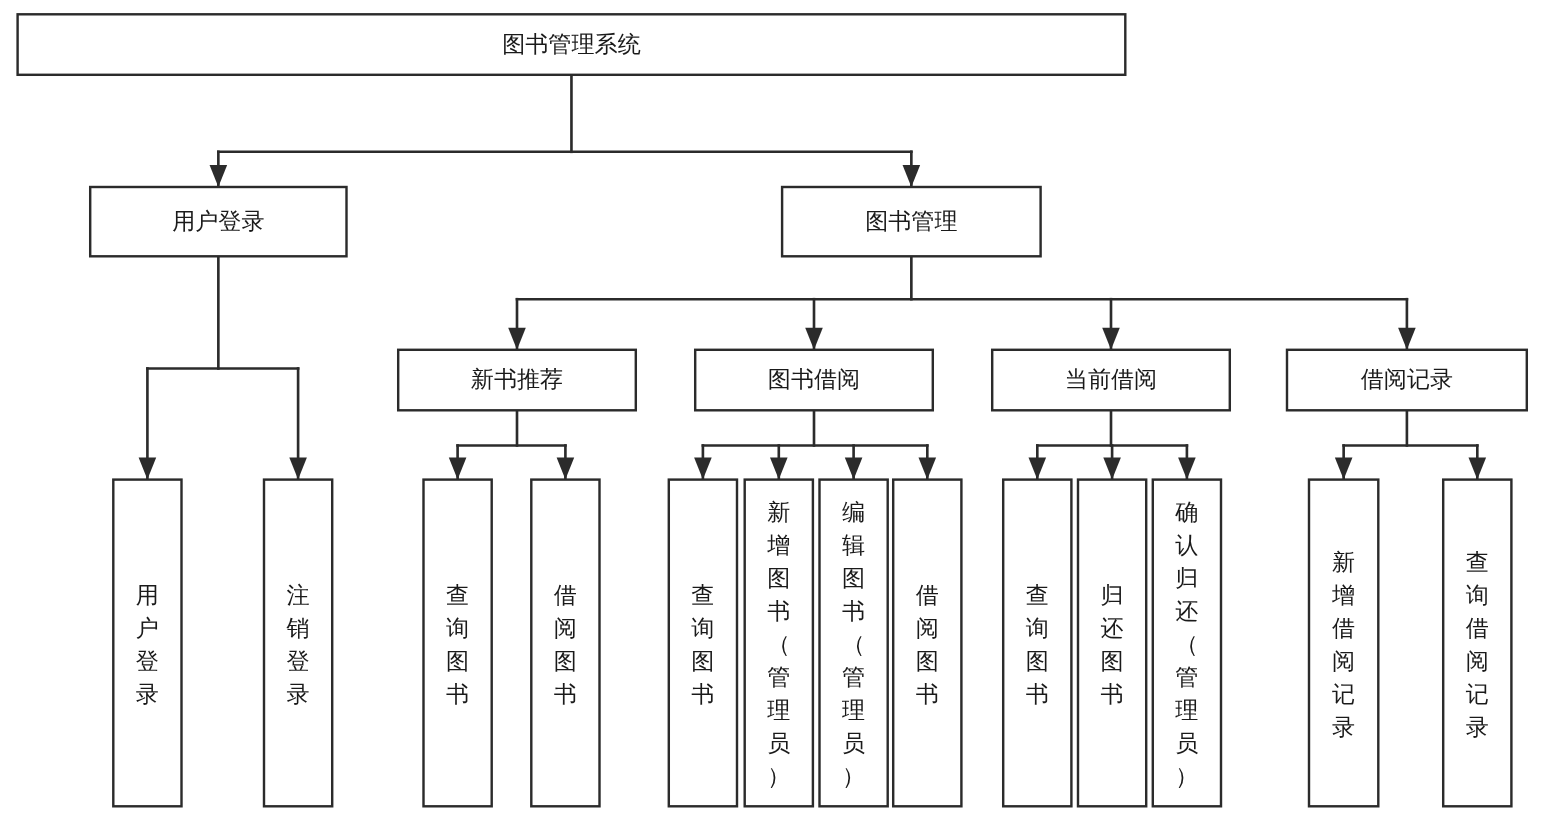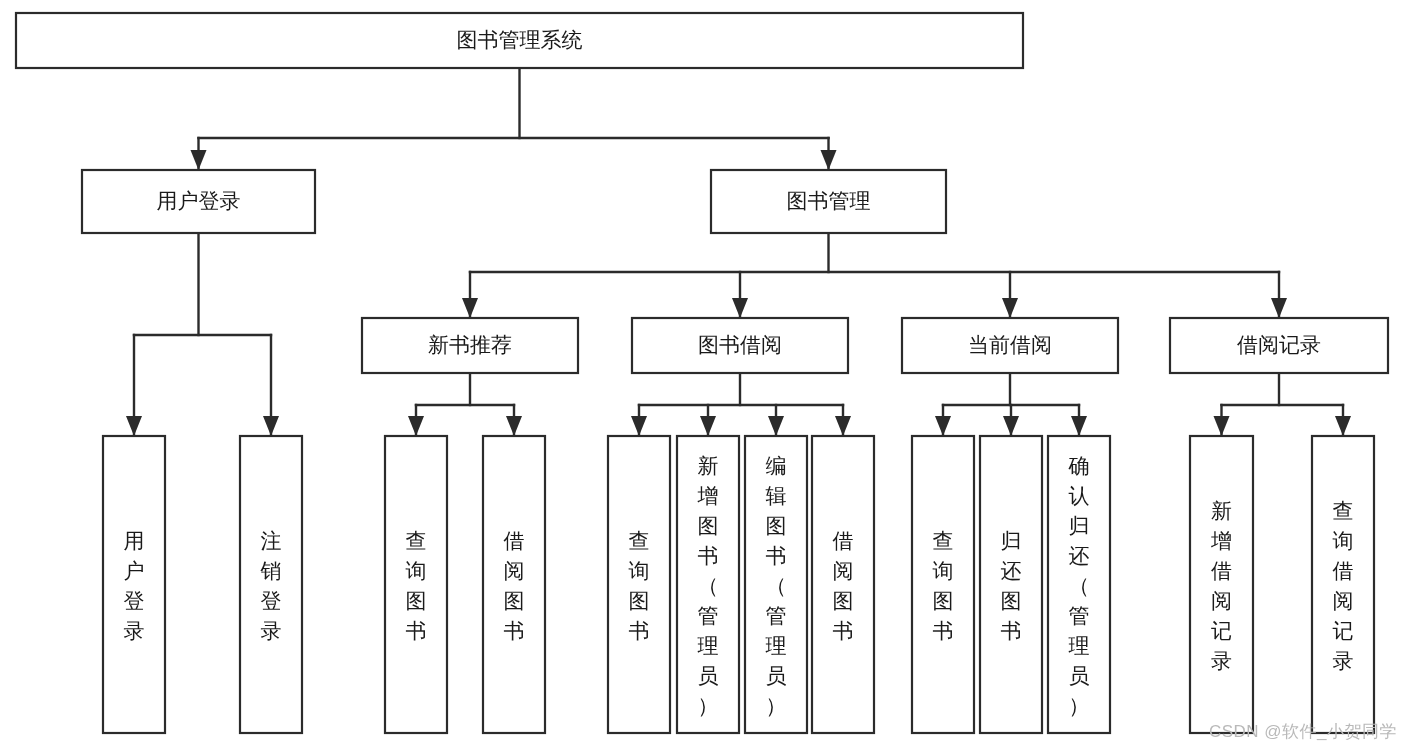--- a/index.html
+++ b/index.html
@@ -217,14 +217,13 @@
         <g>
           <rect x="1190" y="436" width="63" height="297" class="node-box"></rect>
           <text x="1221.5" class="node-label-vertical"><tspan x="1221.5" y="517.9">新</tspan><tspan x="1221.5" y="547.9">增</tspan><tspan x="1221.5" y="577.9">借</tspan><tspan x="1221.5" y="607.9">阅</tspan><tspan x="1221.5" y="637.9">记</tspan><tspan x="1221.5" y="667.9">录</tspan></text>
         </g>
         <g>
           <rect x="1312" y="436" width="62" height="297" class="node-box"></rect>
           <text x="1343" class="node-label-vertical"><tspan x="1343" y="517.9">查</tspan><tspan x="1343" y="547.9">询</tspan><tspan x="1343" y="577.9">借</tspan><tspan x="1343" y="607.9">阅</tspan><tspan x="1343" y="637.9">记</tspan><tspan x="1343" y="667.9">录</tspan></text>
         </g>
       </g>
   </svg>
-  <div class="watermark">CSDN @软件_小贺同学</div>
 </div>
 
 </body></html>

